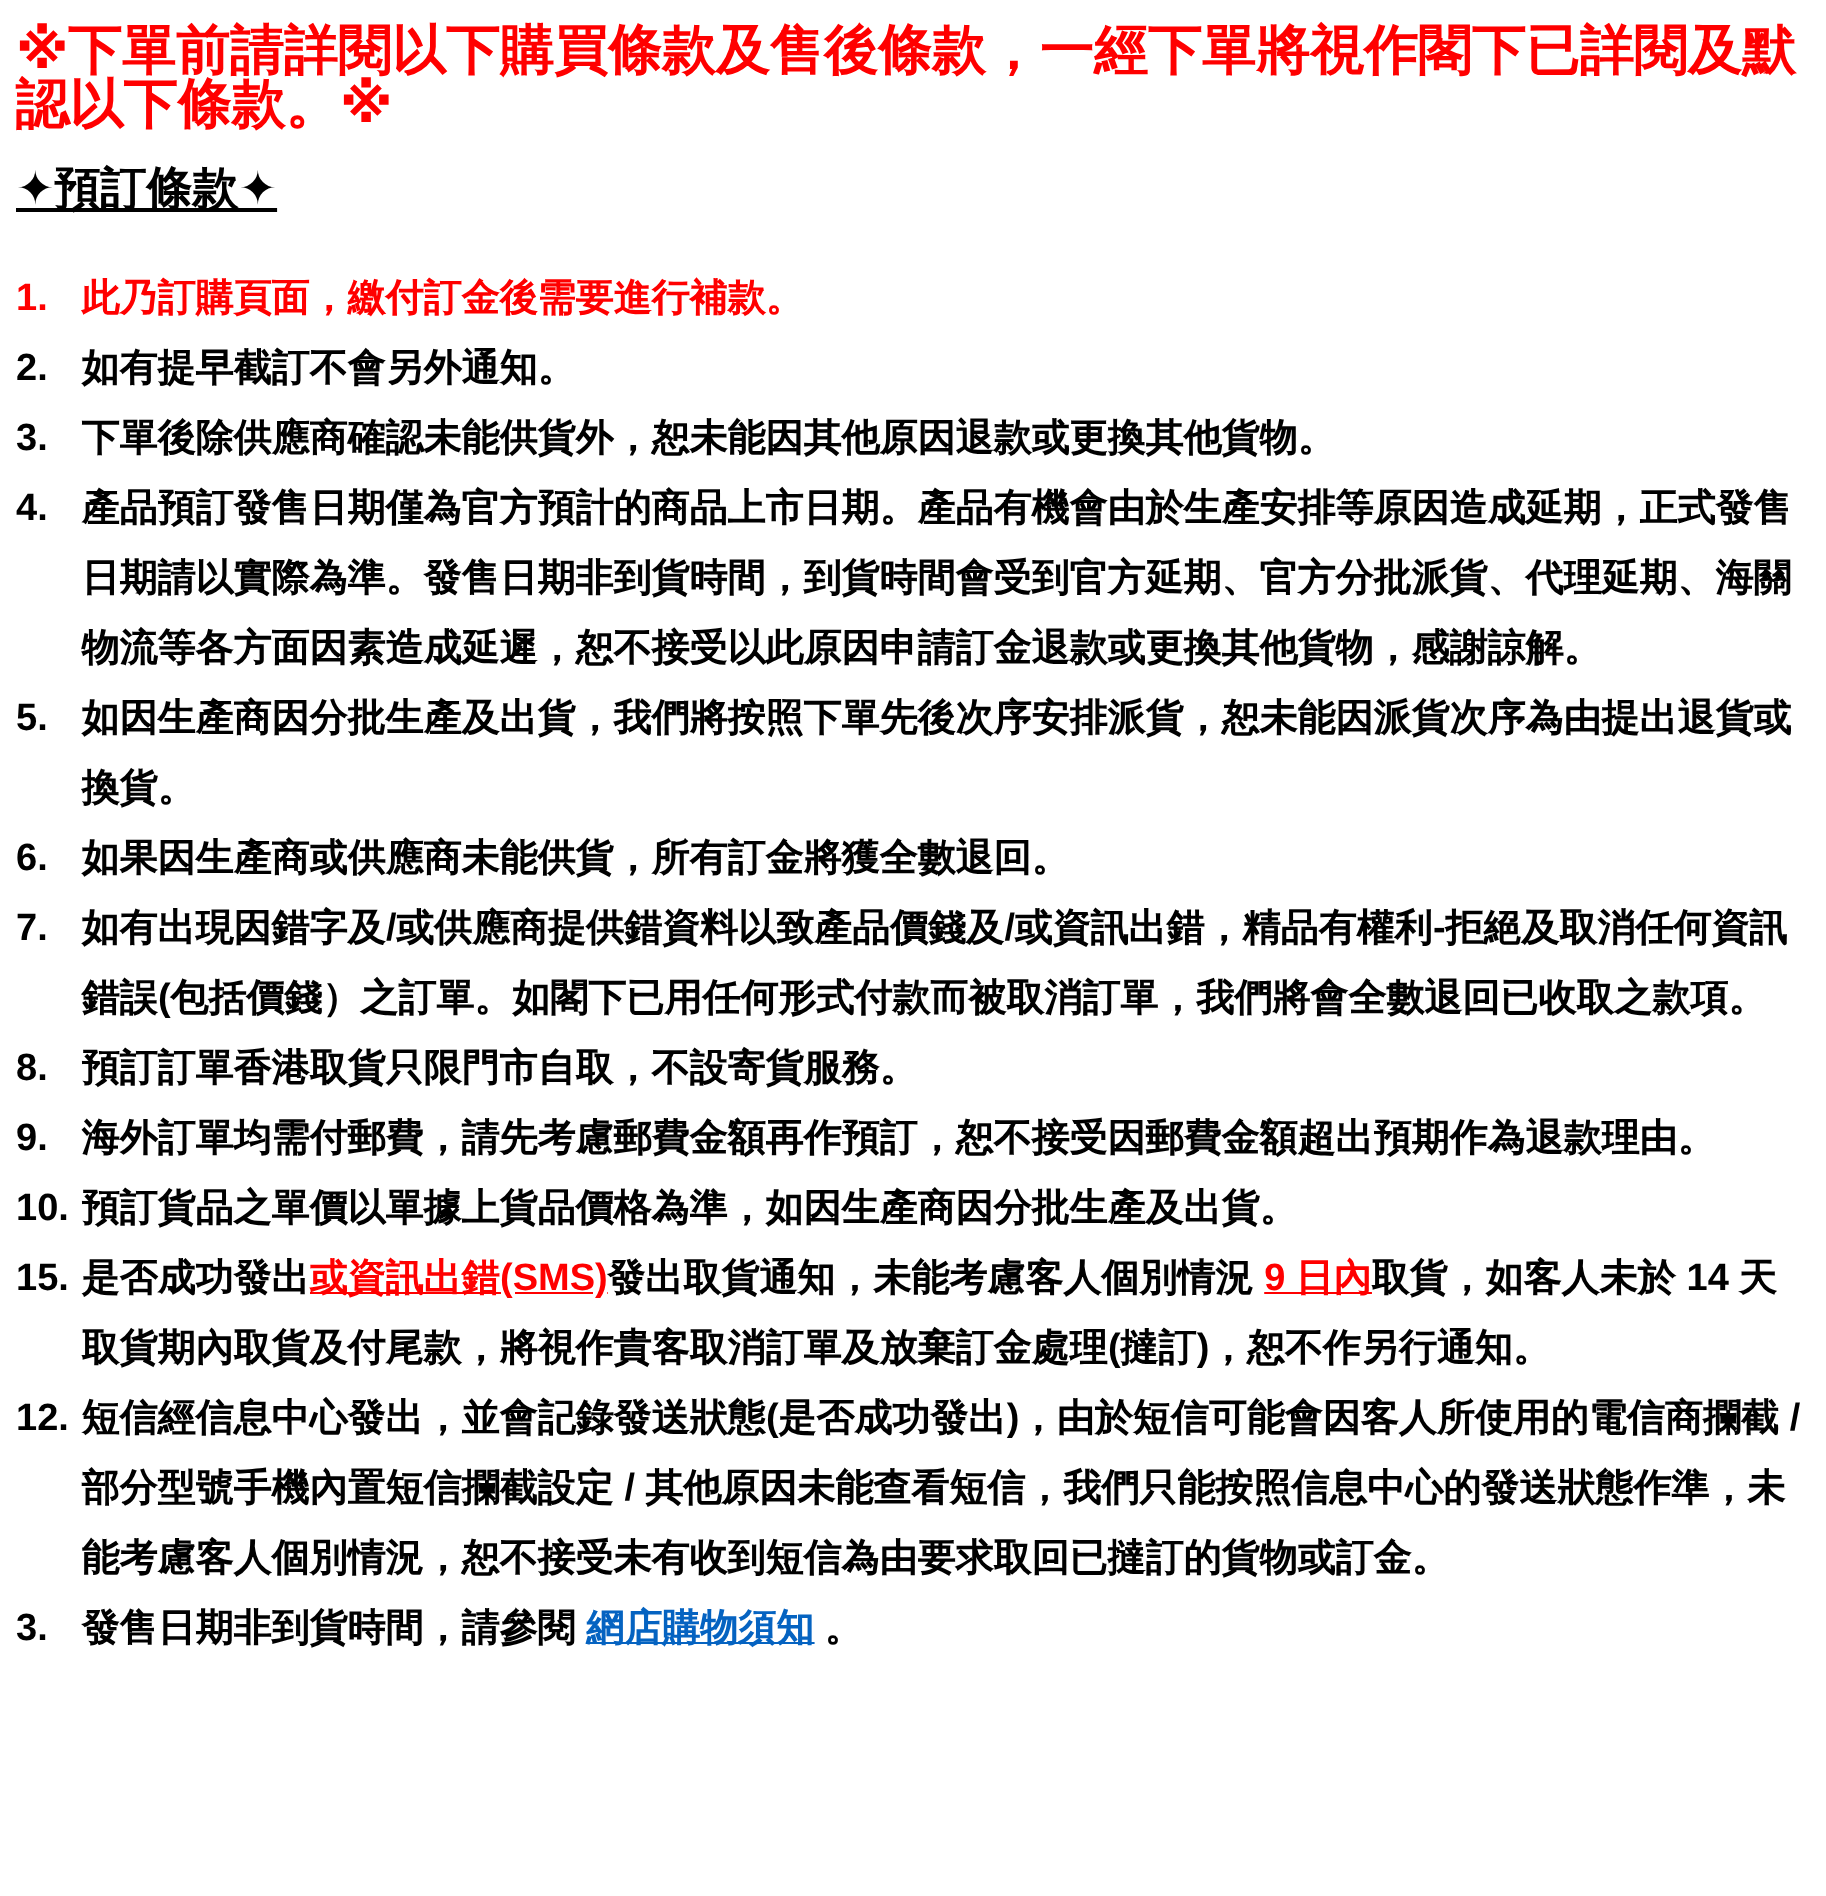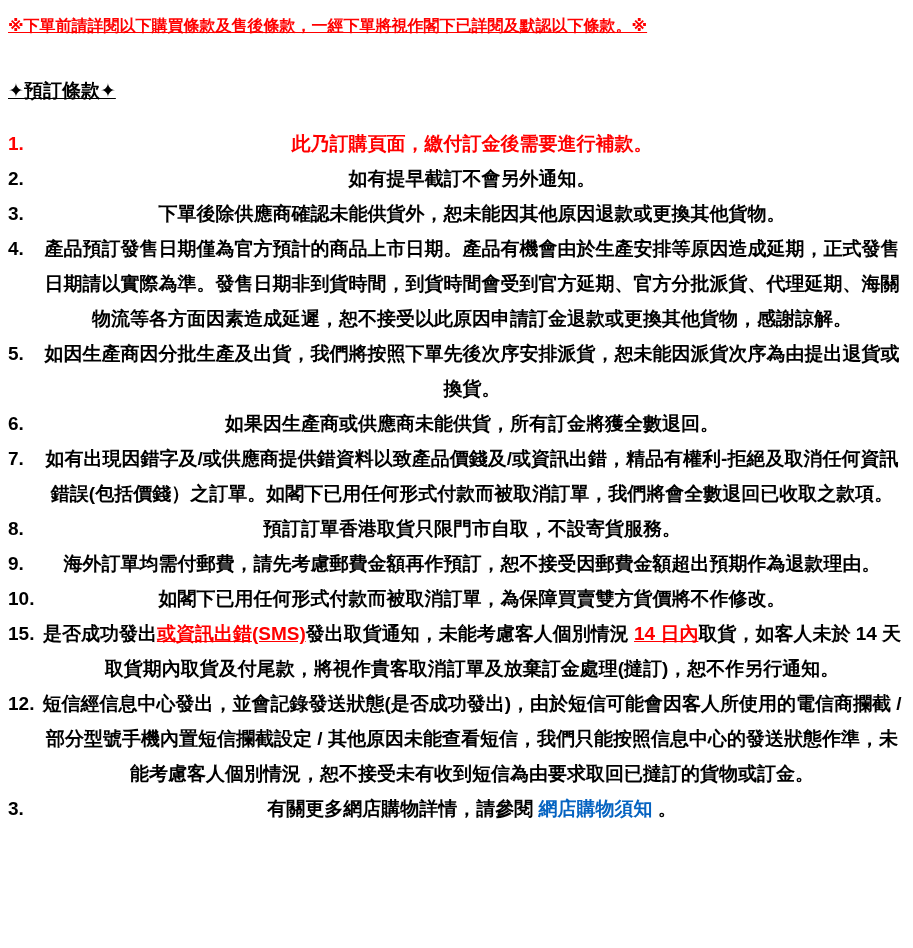--- a/index.html
+++ b/index.html
@@ -8,46 +8,45 @@
   body {
     width: 913px;
     min-height: 948px;
     font-family: "Liberation Sans", "DejaVu Sans", sans-serif;
     font-weight: 700;
     color: #000000;
   }
   .page { padding: 12px 10px 16px 8px; }
   .notice {
     color: var(--red);
-    font-size: 16px;
+    font-size: 27px;
     line-height: 27px;
-    text-decoration: underline;
-    margin-bottom: 39px;
+    margin-bottom: 13px;
   }
   .section-title {
-    font-size: 19px;
+    font-size: 23px;
     text-decoration: underline;
     margin-bottom: 22px;
   }
   ol.terms {
     list-style: none;
     margin: 0;
     padding: 0;
     font-size: 19px;
   }
   ol.terms li {
     display: flex;
     align-items: flex-start;
     line-height: 35px;
   }
   .num { flex: 0 0 33px; }
-  .txt { flex: 1; text-align: center; }
+  .txt { flex: 1; }
   li.red { color: var(--red); }
   .red-underline { color: var(--red); text-decoration: underline; }
-  .link { color: var(--link); cursor: pointer; margin-top: 34px; }
+  .link { color: var(--link); text-decoration: underline; cursor: pointer; margin-top: 34px; }
 </style>
 </head>
 <body>
 
 <div class="page">
   <div class="notice">※下單前請詳閱以下購買條款及售後條款，一經下單將視作閣下已詳閱及默認以下條款。※</div>
   <div class="section-title">✦預訂條款✦</div>
   <ol class="terms">
   <li class="red">
     <span class="num">1.</span>
@@ -89,31 +88,31 @@
     <span class="txt"><span>預訂訂單香港取貨只限門市自取，不設寄貨服務。</span></span>
   </li>
 
   <li>
     <span class="num">9.</span>
     <span class="txt"><span>海外訂單均需付郵費，請先考慮郵費金額再作預訂，恕不接受因郵費金額超出預期作為退款理由。</span></span>
   </li>
 
   <li>
     <span class="num">10.</span>
-    <span class="txt"><span>如閣下已用任何形式付款而被取消訂單，為保障買賣雙方貨價將不作修改。</span></span>
+    <span class="txt"><span>預訂貨品之單價以單據上貨品價格為準，如因生產商因分批生產及出貨。</span></span>
   </li>
 
   <li>
     <span class="num">15.</span>
-    <span class="txt"><span>是否成功發出</span><span class="red-underline">或資訊出錯(SMS)</span><span>發出取貨通知，未能考慮客人個別情況 </span><span class="red-underline">14 日內</span><span>取貨，如客人未於 14 天取貨期內取貨及付尾款，將視作貴客取消訂單及放棄訂金處理(撻訂)，恕不作另行通知。</span></span>
+    <span class="txt"><span>是否成功發出</span><span class="red-underline">或資訊出錯(SMS)</span><span>發出取貨通知，未能考慮客人個別情況 </span><span class="red-underline">9 日內</span><span>取貨，如客人未於 14 天取貨期內取貨及付尾款，將視作貴客取消訂單及放棄訂金處理(撻訂)，恕不作另行通知。</span></span>
   </li>
 
   <li>
     <span class="num">12.</span>
     <span class="txt"><span>短信經信息中心發出，並會記錄發送狀態(是否成功發出)，由於短信可能會因客人所使用的電信商攔截 / 部分型號手機內置短信攔截設定 / 其他原因未能查看短信，我們只能按照信息中心的發送狀態作準，未能考慮客人個別情況，恕不接受未有收到短信為由要求取回已撻訂的貨物或訂金。</span></span>
   </li>
 
   <li>
     <span class="num">3.</span>
-    <span class="txt"><span>有關更多網店購物詳情，請參閱 </span><span class="link">網店購物須知</span><span> 。</span></span>
+    <span class="txt"><span>發售日期非到貨時間，請參閱 </span><span class="link">網店購物須知</span><span> 。</span></span>
   </li>
 </ol>
 </div>
 
 </body></html>

